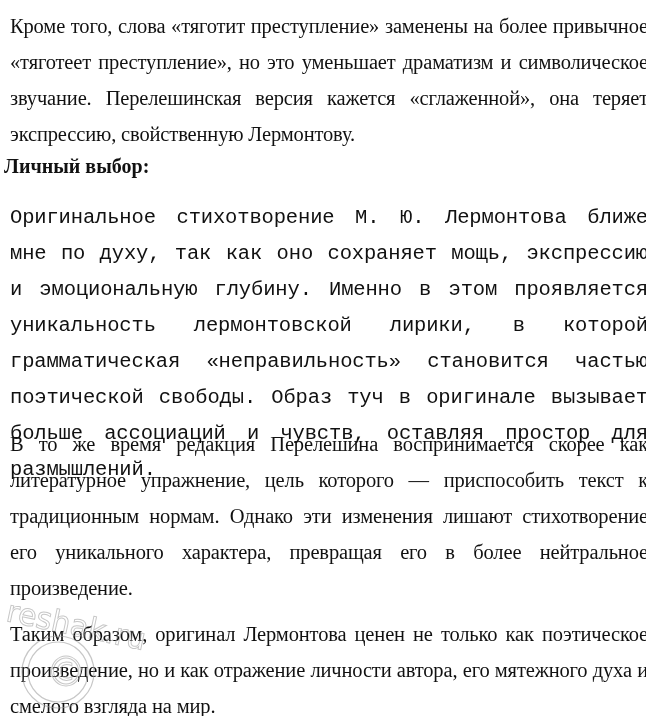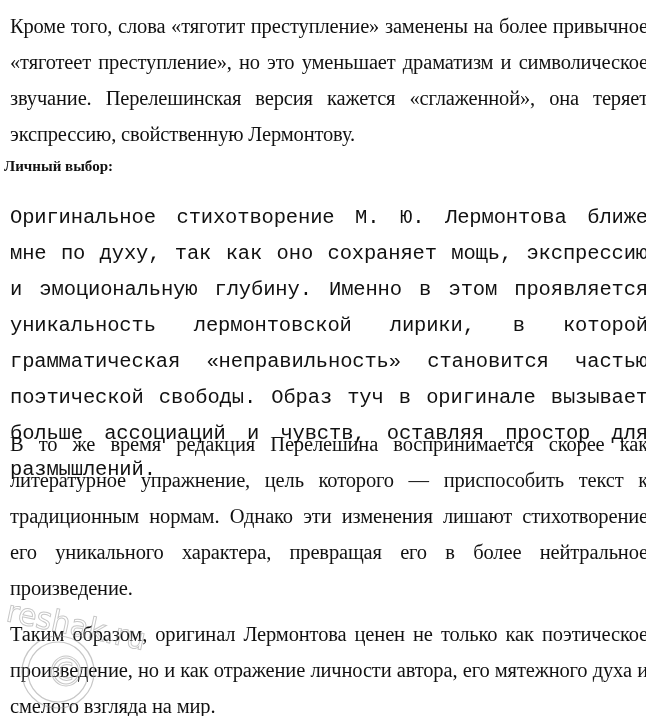--- a/index.html
+++ b/index.html
@@ -10,21 +10,21 @@
   }
   .doc { position: absolute; left: 4px; top: 0; width: 638px; }
   .para {
     margin: 6px;
     font-size: 20.5px;
     line-height: 36px;
     text-align: justify;
     letter-spacing: -0.15px;
   }
   .p1 { position: absolute; top: 2px; left: 0; width: 638px; }
-  .heading { position: absolute; top: 148px; left: 0; font-weight: bold; font-size: 15px; line-height: 36px; }
+  .heading { position: absolute; top: 148px; left: 0; font-weight: bold; font-size: 20px; line-height: 36px; }
   .p2 { position: absolute; top: 194px; left: 0; width: 638px; font-family: Liberation Mono, monospace; }
   .p3 { position: absolute; top: 420px; left: 0; width: 638px; }
   .p4 { position: absolute; top: 610px; left: 0; width: 638px; }
   .watermark {
     position: absolute; left: 0; top: 600px; width: 180px; height: 116px;
     pointer-events: none; opacity: 0.55;
   }
 </style>
 </head>
 <body>

